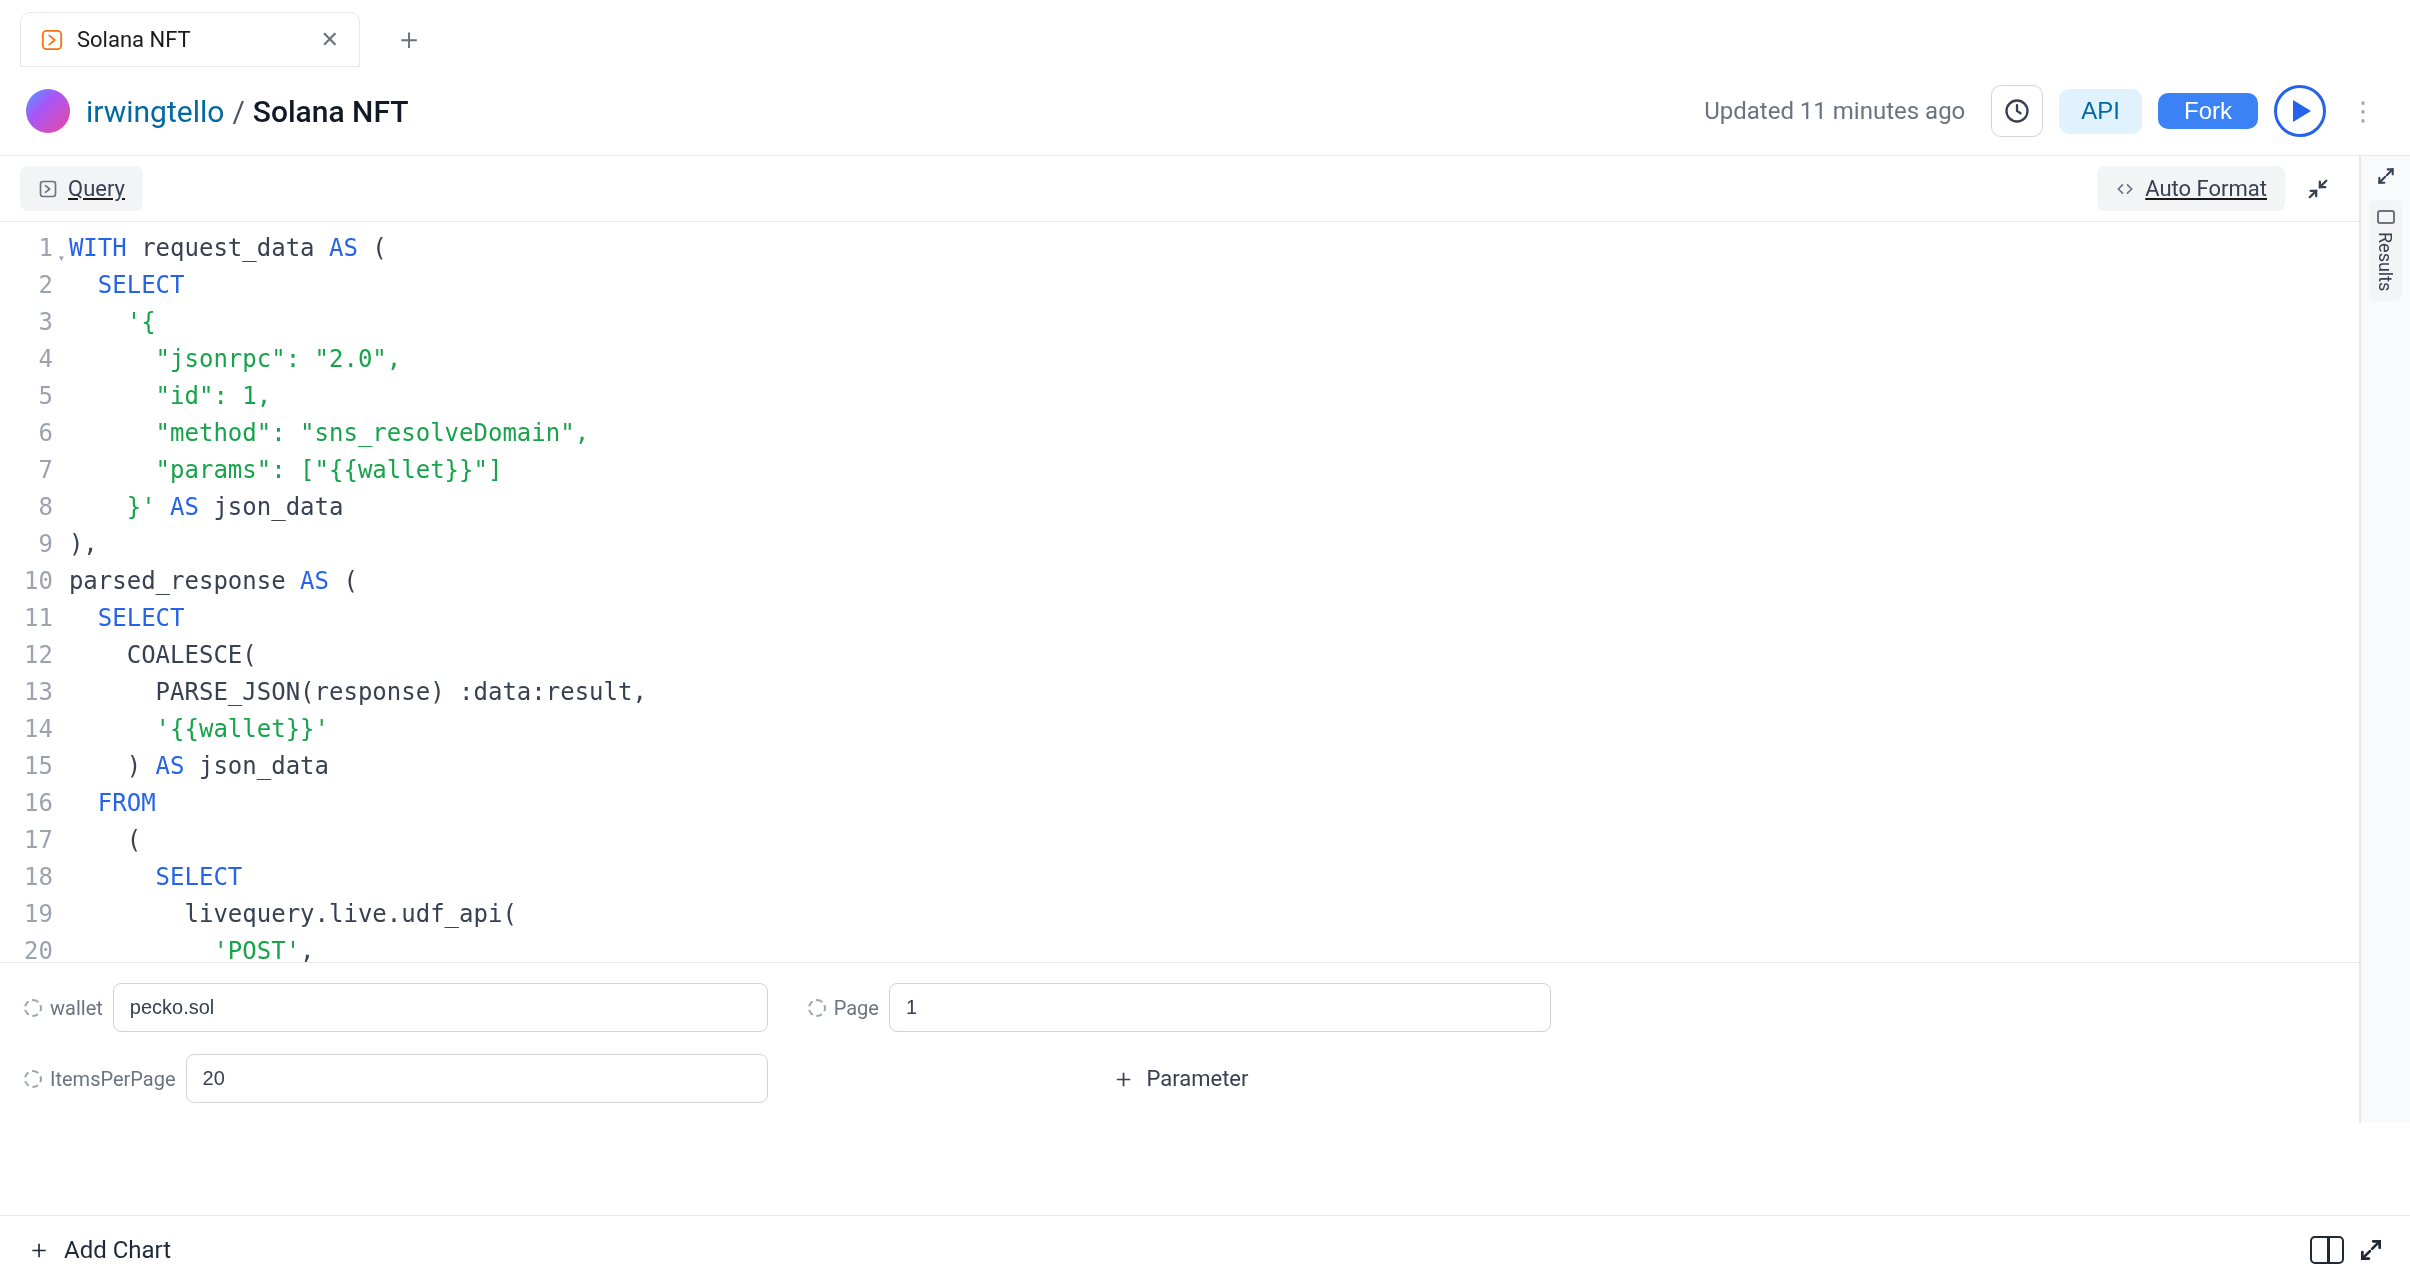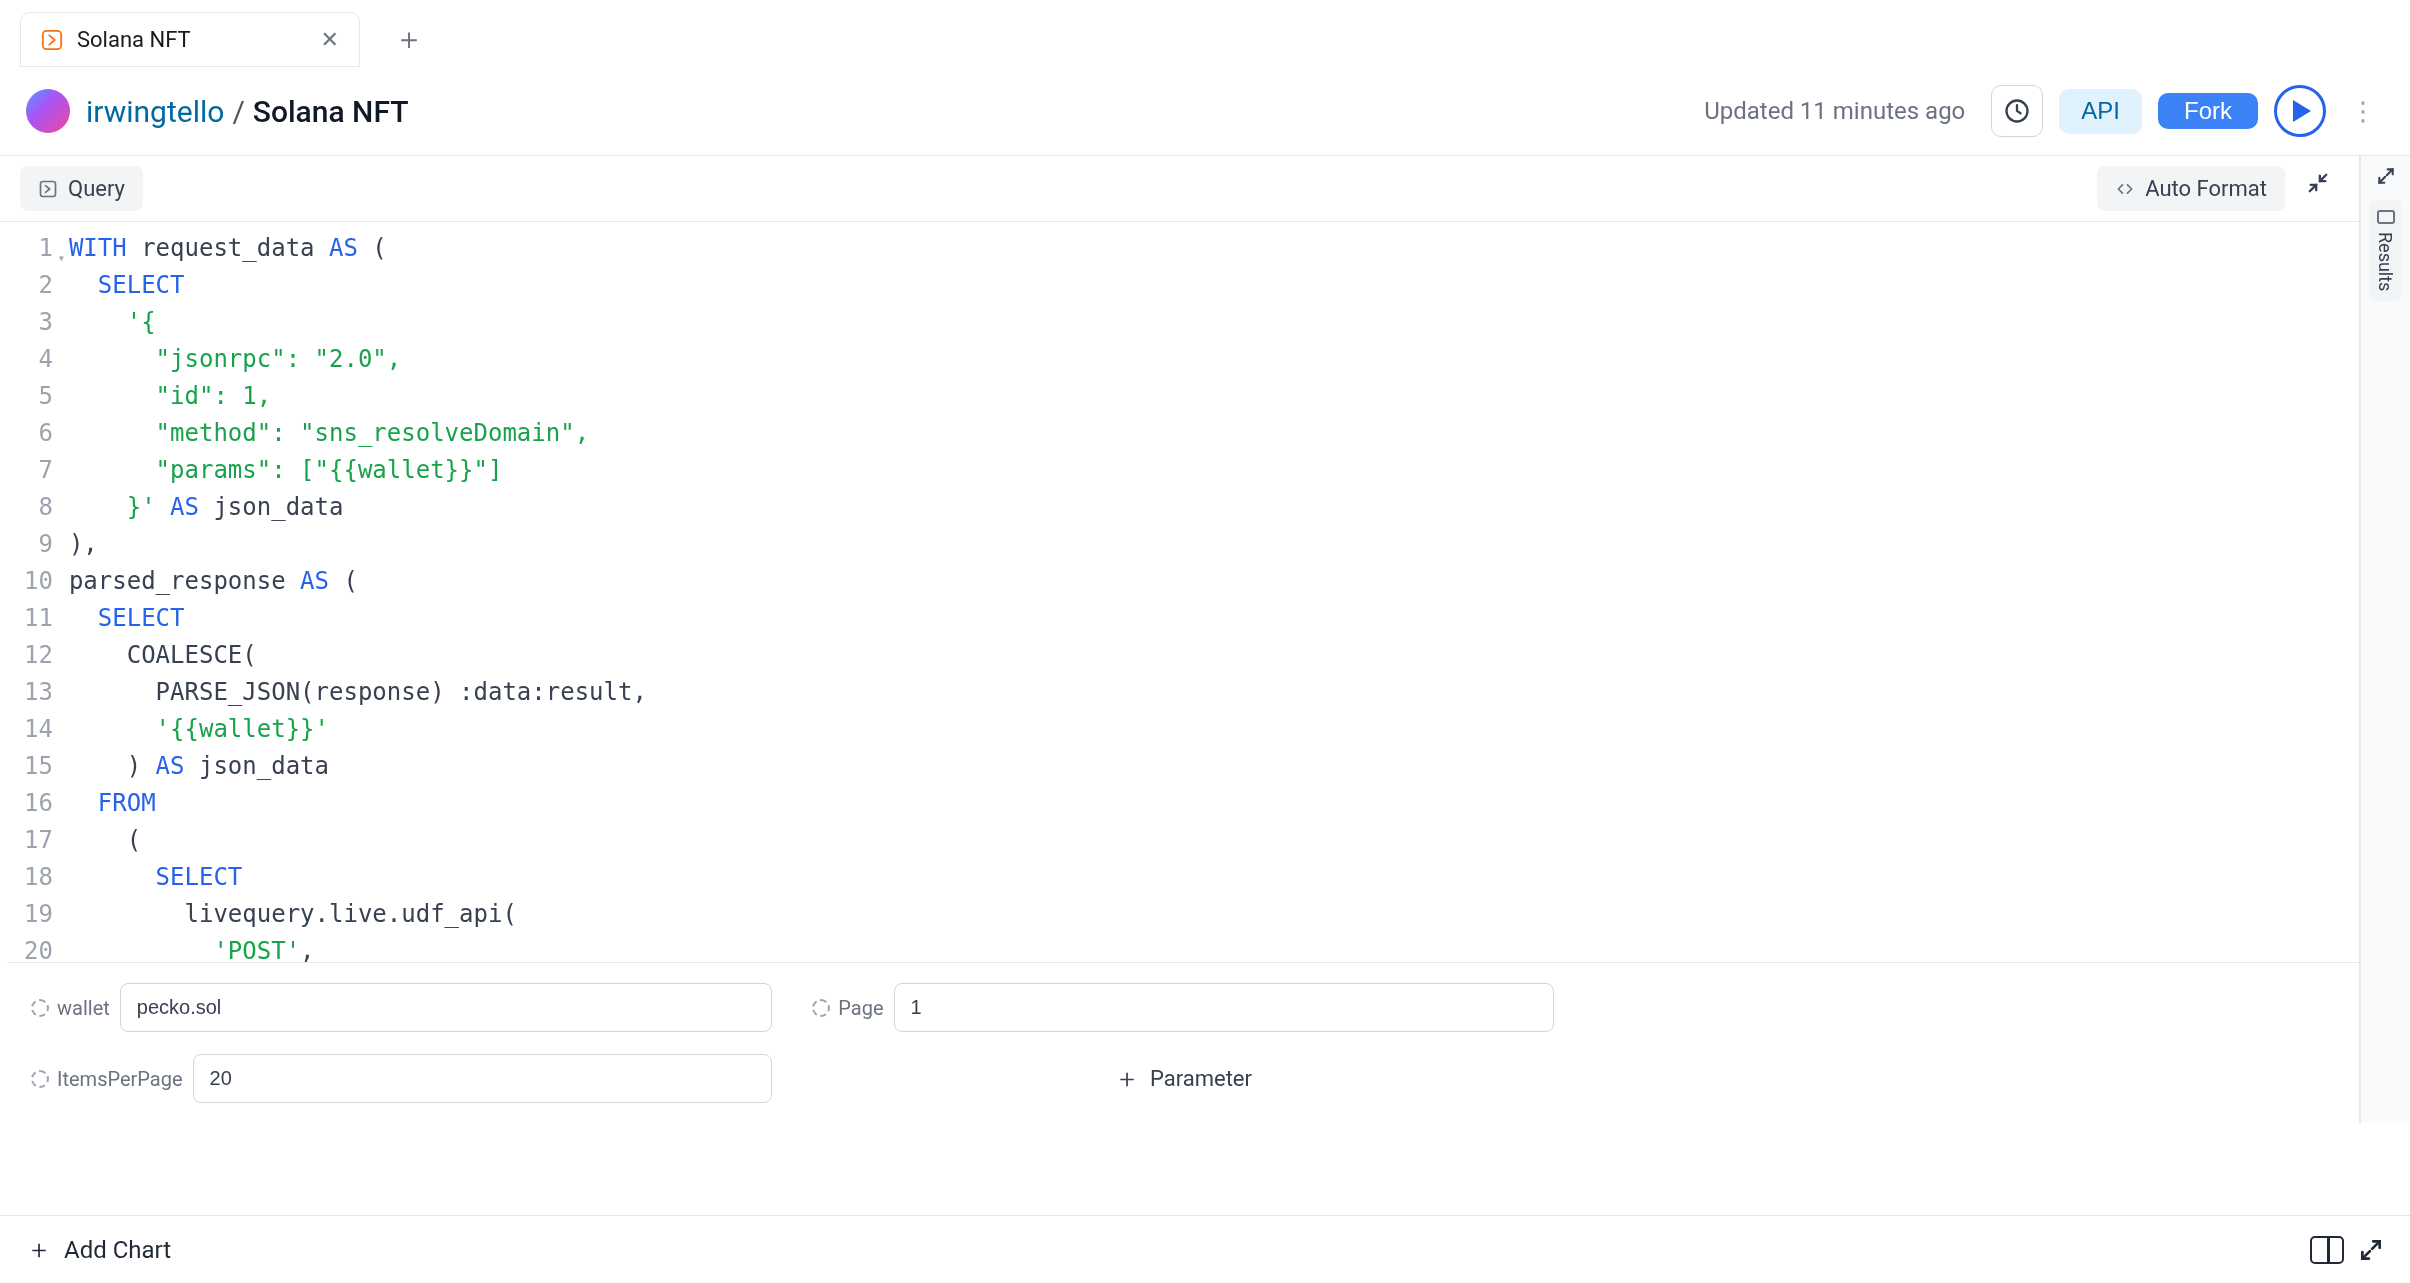--- a/index.html
+++ b/index.html
@@ -27,37 +27,37 @@
 .fork-btn { height: 36px; padding: 0 26px; border-radius: 10px; background: #3b82f6; color: #fff; font-size: 24px; font-weight: 500; border: none; cursor: pointer; }
 .play-btn { width: 52px; height: 52px; border: 3px solid #2563eb; border-radius: 50%; display: flex; align-items: center; justify-content: center; cursor: pointer; }
 .play-tri { width: 0; height: 0; border-left: 18px solid #2563eb; border-top: 11px solid transparent; border-bottom: 11px solid transparent; margin-left: 4px; }
 .more-btn { color: #9ca3af; font-size: 26px; cursor: pointer; padding: 8px; }
 
 
 .main { display: flex; position: relative; }
 .editor-wrap { flex: 1; display: flex; flex-direction: column; border-right: 1px solid #e5e7eb; }
 
 
-.editor-bar { display: flex; padding: 10px 20px; gap: 12px; border-bottom: 1px solid #e5e7eb; }
+.editor-bar { display: flex; align-items: center; padding: 10px 20px; gap: 12px; border-bottom: 1px solid #e5e7eb; text-decoration: underline; }
 .query-chip { display: flex; align-items: center; gap: 10px; background: #f3f4f6; border-radius: 8px; padding: 10px 18px; font-size: 22px; color: #374151; }
 .editor-bar-spacer { flex: 1; }
 .autofmt-btn { display: flex; align-items: center; gap: 10px; background: #f3f4f6; border-radius: 8px; padding: 10px 18px; font-size: 22px; color: #374151; cursor: pointer; }
 .collapse-btn { font-size: 22px; color: #374151; cursor: pointer; padding: 6px 10px; }
 
 
 .code-area { display: flex; font-family: "SF Mono", Menlo, Consolas, monospace; font-size: 24px; line-height: 37px; padding: 8px 0 0 0; height: 740px; overflow: hidden; }
 .gutter { text-align: right; color: #9ca3af; padding: 0 16px 0 24px; user-select: none; }
 .gutter div { height: 37px; position: relative; }
 .fold-mark { position: absolute; right: -12px; top: 10px; font-size: 12px; color: #9ca3af; }
 .code-body { white-space: pre; color: #374151; }
 .kw { color: #2563eb; }
 .str { color: #16a34a; }
 
 
-.params { border-top: 1px solid #e5e7eb; padding: 20px 24px; display: grid; grid-template-columns: 1fr 1fr 1fr; column-gap: 40px; row-gap: 22px; align-items: center; margin-left: 7px; }
+.params { border-top: 1px solid #e5e7eb; padding: 20px 24px; display: grid; grid-template-columns: 1fr 1fr 1fr; column-gap: 40px; row-gap: 22px; align-items: center; }
 .param { display: flex; align-items: center; gap: 10px; }
 .param-label { display: flex; align-items: center; gap: 8px; color: #6b7280; font-size: 20px; }
 .param-gear { width: 18px; height: 18px; border: 2px dashed #9ca3af; border-radius: 50%; display: inline-block; }
 .param-input { flex: 1; border: 1px solid #d1d5db; border-radius: 8px; padding: 12px 16px; font-size: 20px; color: #374151; background: #fff; }
 .add-param { display: flex; align-items: center; justify-content: center; gap: 10px; color: #374151; font-size: 22px; cursor: pointer; }
 .plus { font-size: 26px; }
 
 
 .right-rail { width: 50px; background: #f9fafb; border-left: 1px solid #e5e7eb; display: flex; flex-direction: column; align-items: center; padding-top: 10px; gap: 14px; }
 .rail-expand { font-size: 20px; color: #374151; cursor: pointer; }

